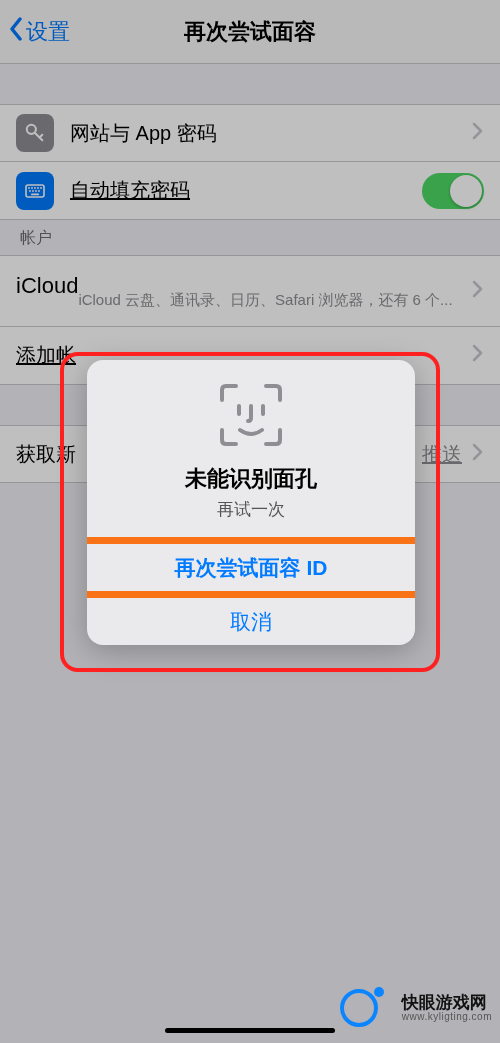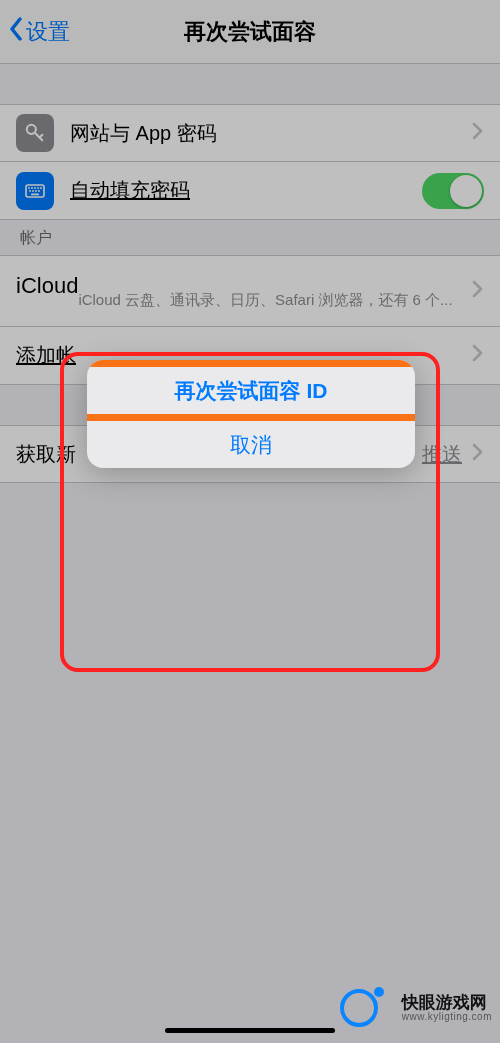--- a/index.html
+++ b/index.html
@@ -253,20 +253,36 @@
   <div class="chevron">
     <svg width="12" height="18" viewBox="0 0 12 18">
         <path d="M2 2 L9 9 L2 16" stroke="#c7c7cc" stroke-width="2.5" fill="none" stroke-linecap="round" stroke-linejoin="round"></path>
       </svg>
   </div>
 </div>
 
 <div class="dim"></div>
 
 <div class="popup">
+  <div class="popup-body">
+    <svg class="faceid-svg" width="78" height="78" viewBox="0 0 78 78">
+      <g stroke="#8e8e93" stroke-width="4" fill="none" stroke-linecap="round">
+        <path d="M10 24 V14 Q10 10 14 10 H24"></path>
+        <path d="M54 10 H64 Q68 10 68 14 V24"></path>
+        <path d="M68 54 V64 Q68 68 64 68 H54"></path>
+        <path d="M24 68 H14 Q10 68 10 64 V54"></path>
+        <line x1="27" y1="30" x2="27" y2="38"></line>
+        <line x1="51" y1="30" x2="51" y2="38"></line>
+        <path d="M39 30 V42 Q39 45 36 45"></path>
+        <path d="M28 54 Q39 62 50 54"></path>
+      </g>
+    </svg>
+    <div class="popup-title">未能识别面孔</div>
+    <div class="popup-sub">再试一次</div>
+  </div>
   <div class="popup-btn primary">再次尝试面容 ID</div>
   <div class="popup-btn">取消</div>
 </div>
 
 <div class="highlight-box"></div>
 
 <div class="home-indicator"></div>
 
 <div class="watermark">
   <div class="wm-icon">

